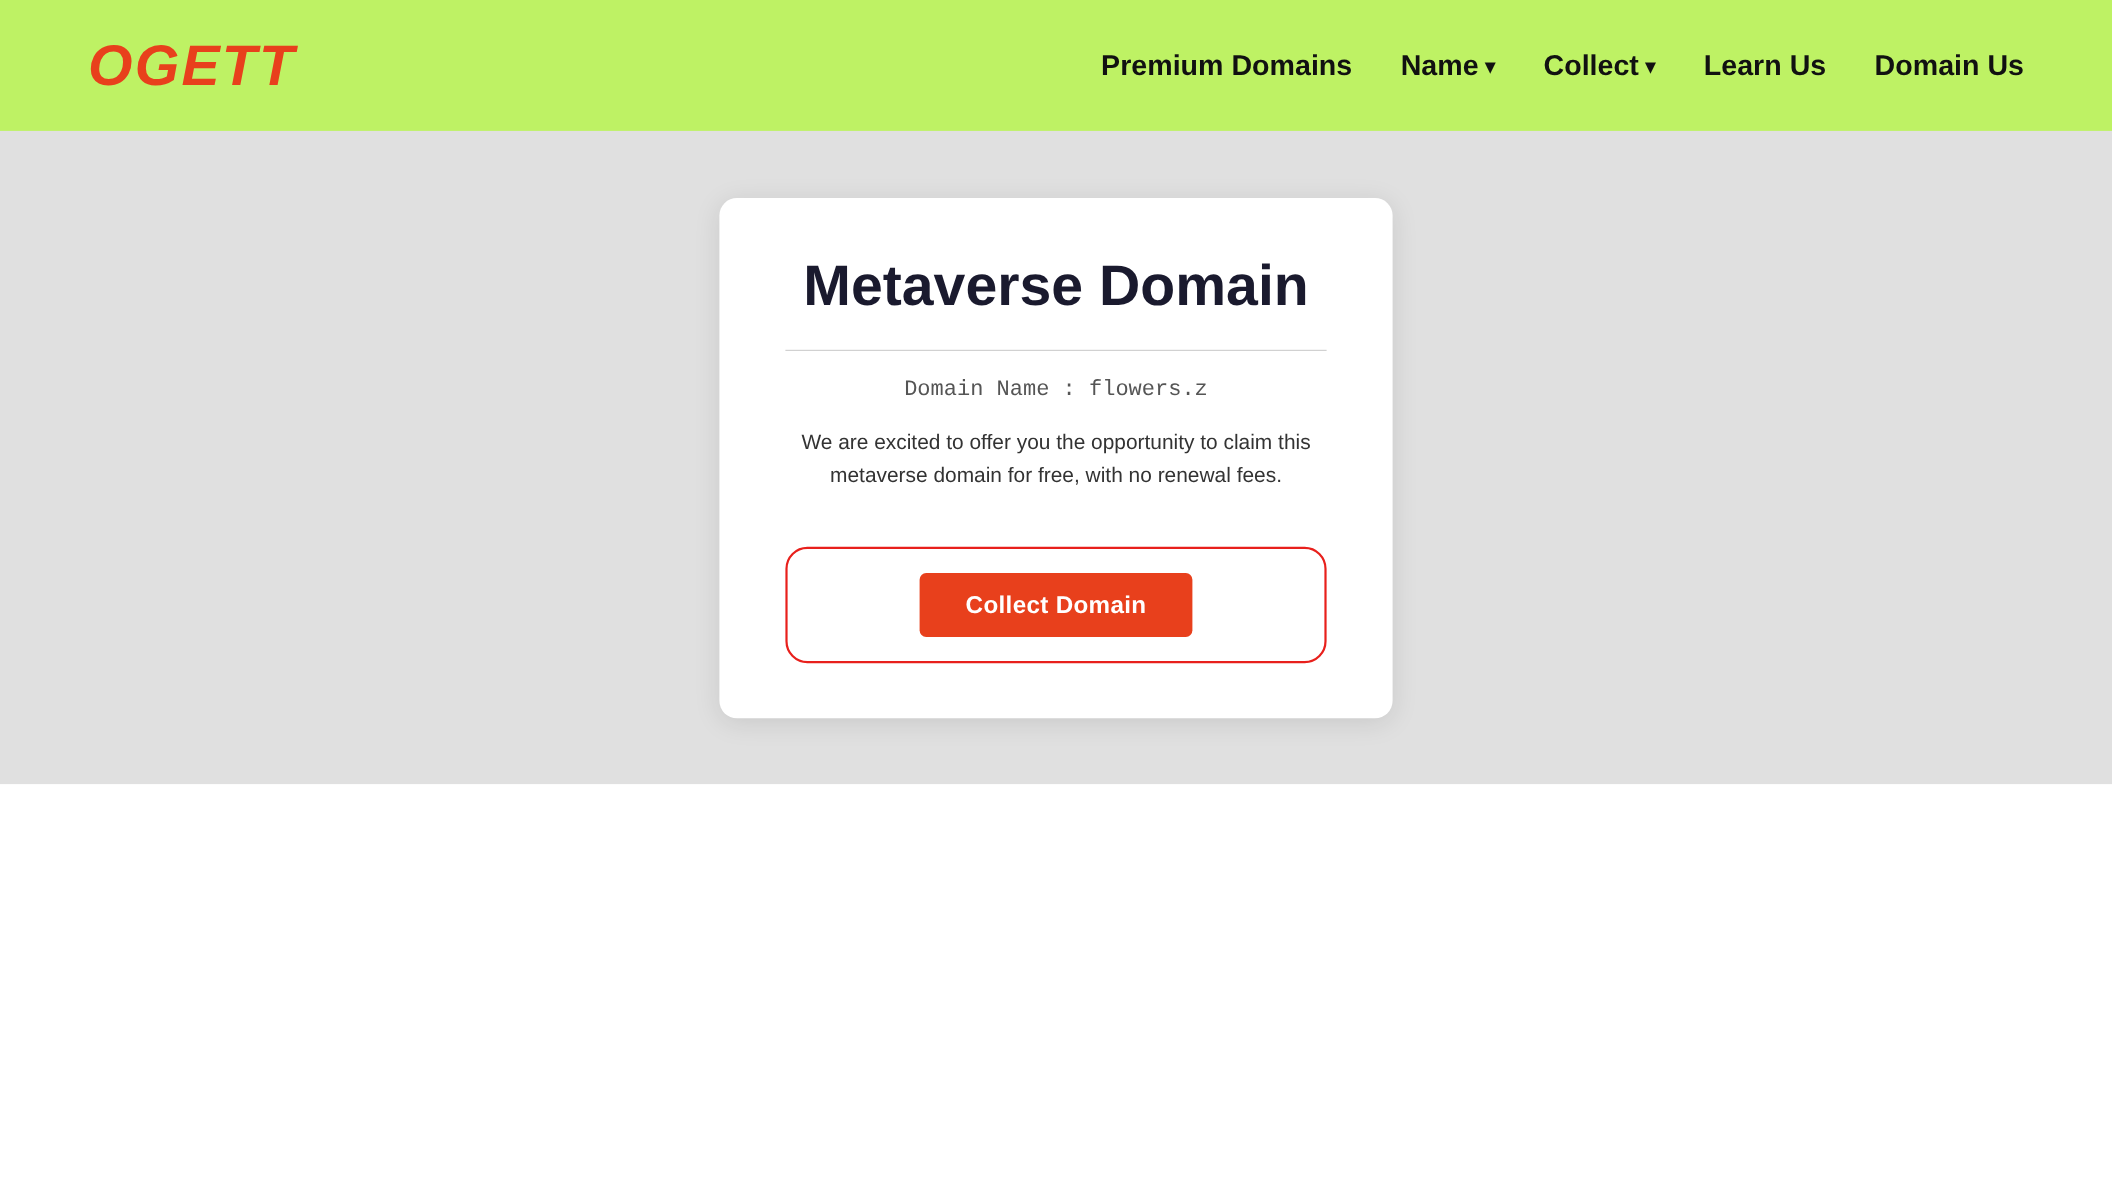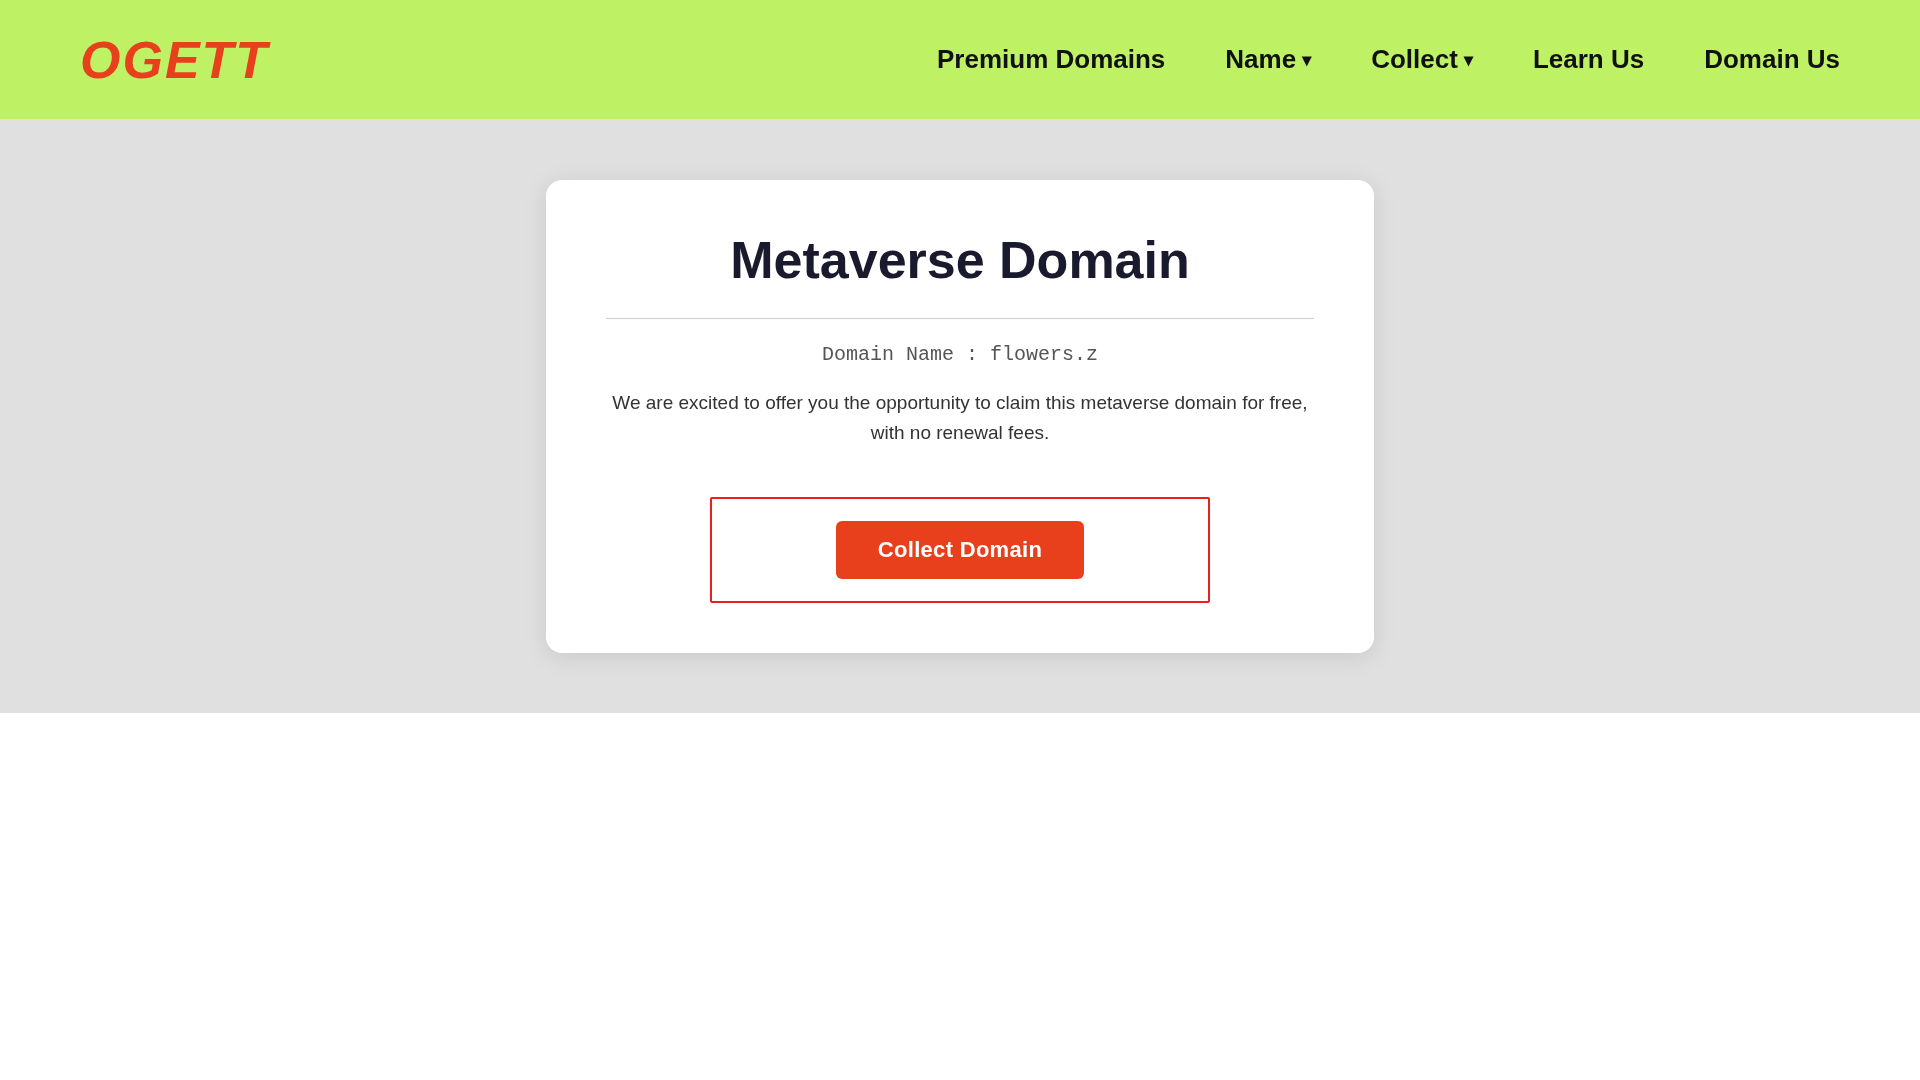--- a/index.html
+++ b/index.html
@@ -32,21 +32,21 @@
       font-size: 52px;
       color: #e8401c;
       letter-spacing: 2px;
       text-decoration: none;
       margin-right: auto;
     }
 
     .nav {
       display: flex;
       align-items: center;
-      gap: 60px;
+      gap: 44px;
     }
 
     .nav-item {
       font-size: 26px;
       font-weight: 700;
       color: #111;
       cursor: pointer;
       display: flex;
       align-items: center;
       gap: 6px;
@@ -66,21 +66,21 @@
       align-items: center;
       justify-content: center;
       padding: 60px 0;
     }
 
     
     .card {
       background: #fff;
       border-radius: 16px;
       box-shadow: 0 4px 24px rgba(0,0,0,0.10);
-      width: 828px;
+      width: 612px;
       padding: 50px 60px 50px 60px;
       display: flex;
       flex-direction: column;
       align-items: center;
     }
 
     .card-title {
       font-size: 52px;
       font-weight: 900;
       color: #1a1a2e;
@@ -107,21 +107,21 @@
       font-size: 19px;
       color: #333;
       text-align: center;
       line-height: 1.6;
       margin-bottom: 48px;
     }
 
     
     .button-container {
       border: 2.5px solid #e8201c;
-      border-radius: 2px;
+      border-radius: 20px;
       padding: 22px 80px;
       display: flex;
       align-items: center;
       justify-content: center;
       width: 100%;
       max-width: 500px;
     }
 
     .collect-btn {
       background: #e8401c;

